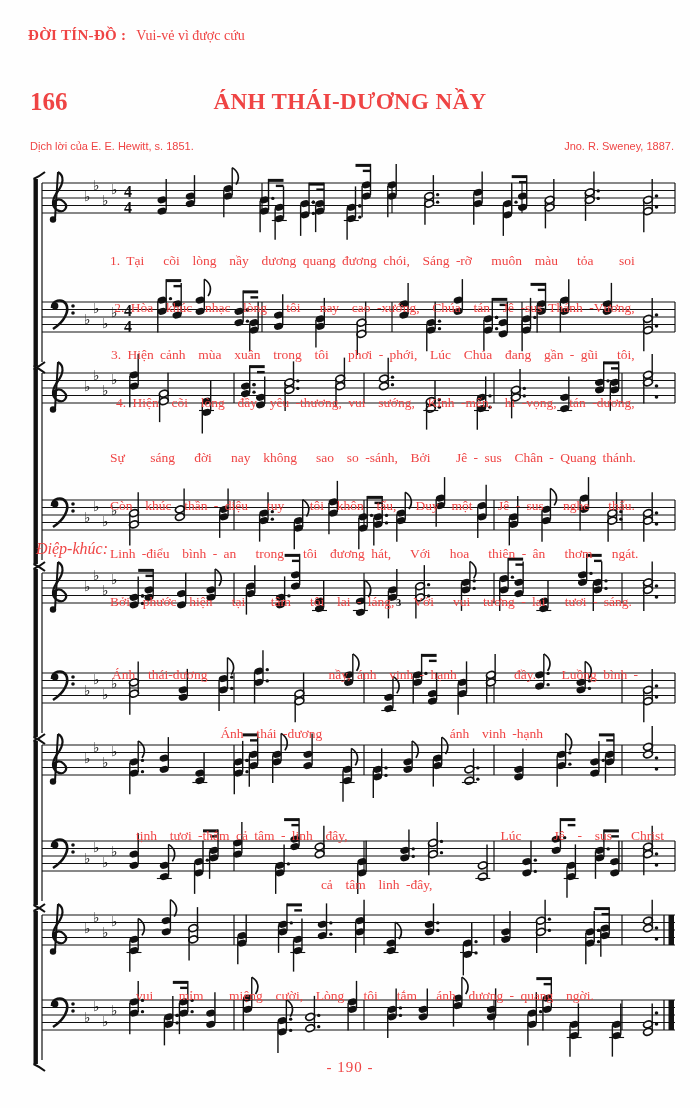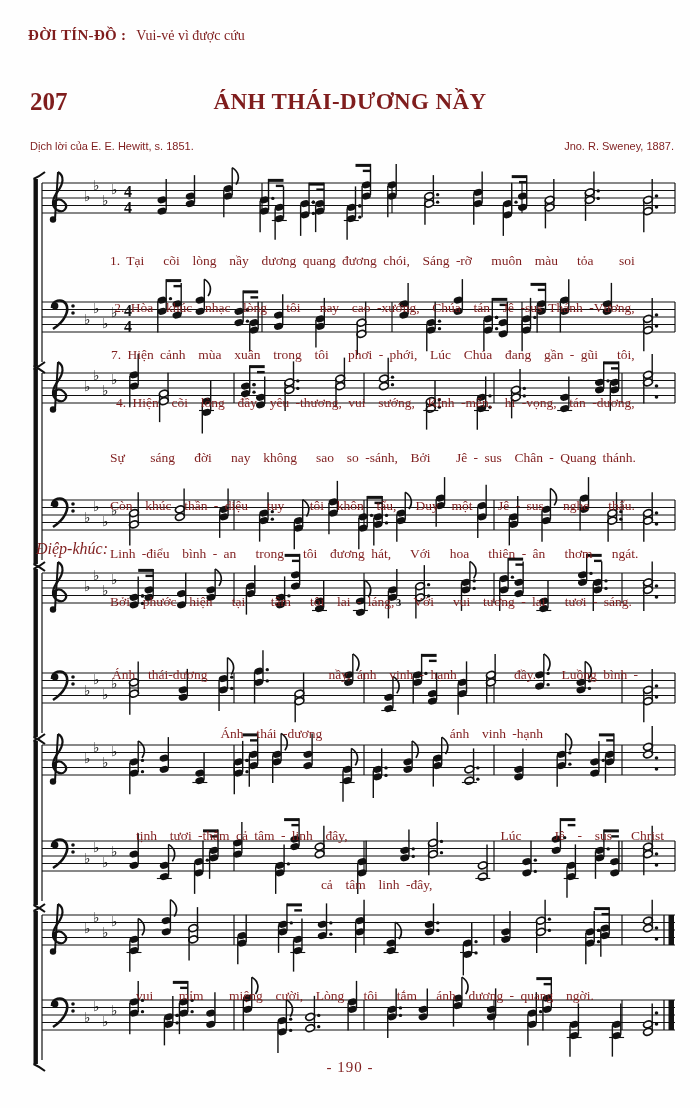--- a/index.html
+++ b/index.html
@@ -1,17 +1,17 @@
 <!DOCTYPE html>
 <html><head>
 <meta charset="utf-8">
 <style>
   html,body{margin:0;padding:0;background:#e8e8e8;}
   .page{position:relative;width:700px;height:1108px;background:#fefefe;overflow:hidden;
-        font-family:"Liberation Serif", serif;color:#7f1d1d;}
+        font-family:"Liberation Serif", serif;color:#ef4444;}
   .hdr{position:absolute;left:28px;top:26px;white-space:pre;}
   .hdr-b{font-weight:bold;font-size:15px;letter-spacing:.3px;}
   .hdr-r{font-size:14px;margin-left:10px;}
   .num{position:absolute;left:30px;top:88px;font-weight:bold;font-size:25px;}
   .title{position:absolute;left:0;top:89px;width:700px;text-align:center;
          font-weight:bold;font-size:23px;letter-spacing:.4px;}
   .cred{position:absolute;top:140px;font-family:"Liberation Sans",sans-serif;
         font-weight:normal;font-size:11px;}
   .cred-l{left:30px;}
   .cred-r{right:26px;}
@@ -28,21 +28,21 @@
   .pageno{position:absolute;left:0;top:1059px;width:700px;text-align:center;
           font-weight:normal;font-size:15px;letter-spacing:1px;}
 </style>
 </head>
 <body>
 
 <div class="page">
 
   <div class="hdr"><span class="hdr-b">ĐỜI TÍN-ĐỒ :</span><span class="hdr-r">Vui-vẻ vì được cứu</span></div>
 
-  <div class="num">207</div>
+  <div class="num">166</div>
   <div class="title">ÁNH THÁI-DƯƠNG NẦY</div>
 
   <div class="cred cred-l">Dịch lời của E. E. Hewitt, s. 1851.</div>
   <div class="cred cred-r">Jno. R. Sweney, 1887.</div>
 
   <svg id="music" viewBox="0 0 700 1108">
       <g>
         <rect x="33.5" y="179" width="4.4" height="187" fill="#111"></rect>
         <path d="M33.5 179 Q40 176 45 172" stroke="#111" stroke-width="2" fill="none"></path>
         <path d="M33.5 366 Q40 369 45 373" stroke="#111" stroke-width="2" fill="none"></path>
@@ -1167,21 +1167,21 @@
         <ellipse cx="648" cy="1031.875" rx="4.6" ry="3.3" transform="rotate(-18 648 1031.875)" fill="#fefefe" stroke="#111" stroke-width="1.7"></ellipse>
         <line x1="652.2" y1="1030.875" x2="652.2" y2="1003.375" stroke="#111" stroke-width="1.4"></line>
         <circle cx="656.5" cy="1013" r="1.8" fill="#111"></circle>
         <circle cx="656.5" cy="1024" r="1.8" fill="#111"></circle>
       </g>
     </svg>
 
   <div class="verses v1">
     <div class="vl">1. Tại   cõi  lòng  nầy  dương quang đương chói,  Sáng -rỡ   muôn  màu   tỏa    soi</div>
     <div class="vl">2. Hòa  khúc  nhạc  lòng   tôi   nay  cao -xướng,  Chúa  tán  Jê -sus Thánh -Vương,</div>
-    <div class="vl">7. Hiện cảnh  mùa  xuân  trong  tôi   phơi - phới,  Lúc  Chúa  đang  gần - gũi   tôi,</div>
+    <div class="vl">3. Hiện cảnh  mùa  xuân  trong  tôi   phơi - phới,  Lúc  Chúa  đang  gần - gũi   tôi,</div>
     <div class="vl">4. Hiện  cõi  lòng  đầy  yêu -thương, vui  sướng,  Kính -mến,  hi -vọng,  tán -dương,</div>
   </div>
 
   <div class="verses v2">
     <div class="vl">Sự    sáng   đời   nay  không   sao  so -sánh,  Bởi    Jê - sus  Chân - Quang thánh.</div>
     <div class="vl">Còn  khúc  thần - diệu   tuy    tôi  khôn  tấu,   Duy  một    Jê - sus   nghe   thấu.</div>
     <div class="vl">Linh -điểu  bình - an   trong   tôi  đương hát,   Với   hoa   thiên - ân   thơm   ngát.</div>
     <div class="vl">Bởi  phước  hiện   tại    tâm   tôi  lai - láng,   Với   vui  tương - lai   tươi - sáng.</div>
   </div>
 

